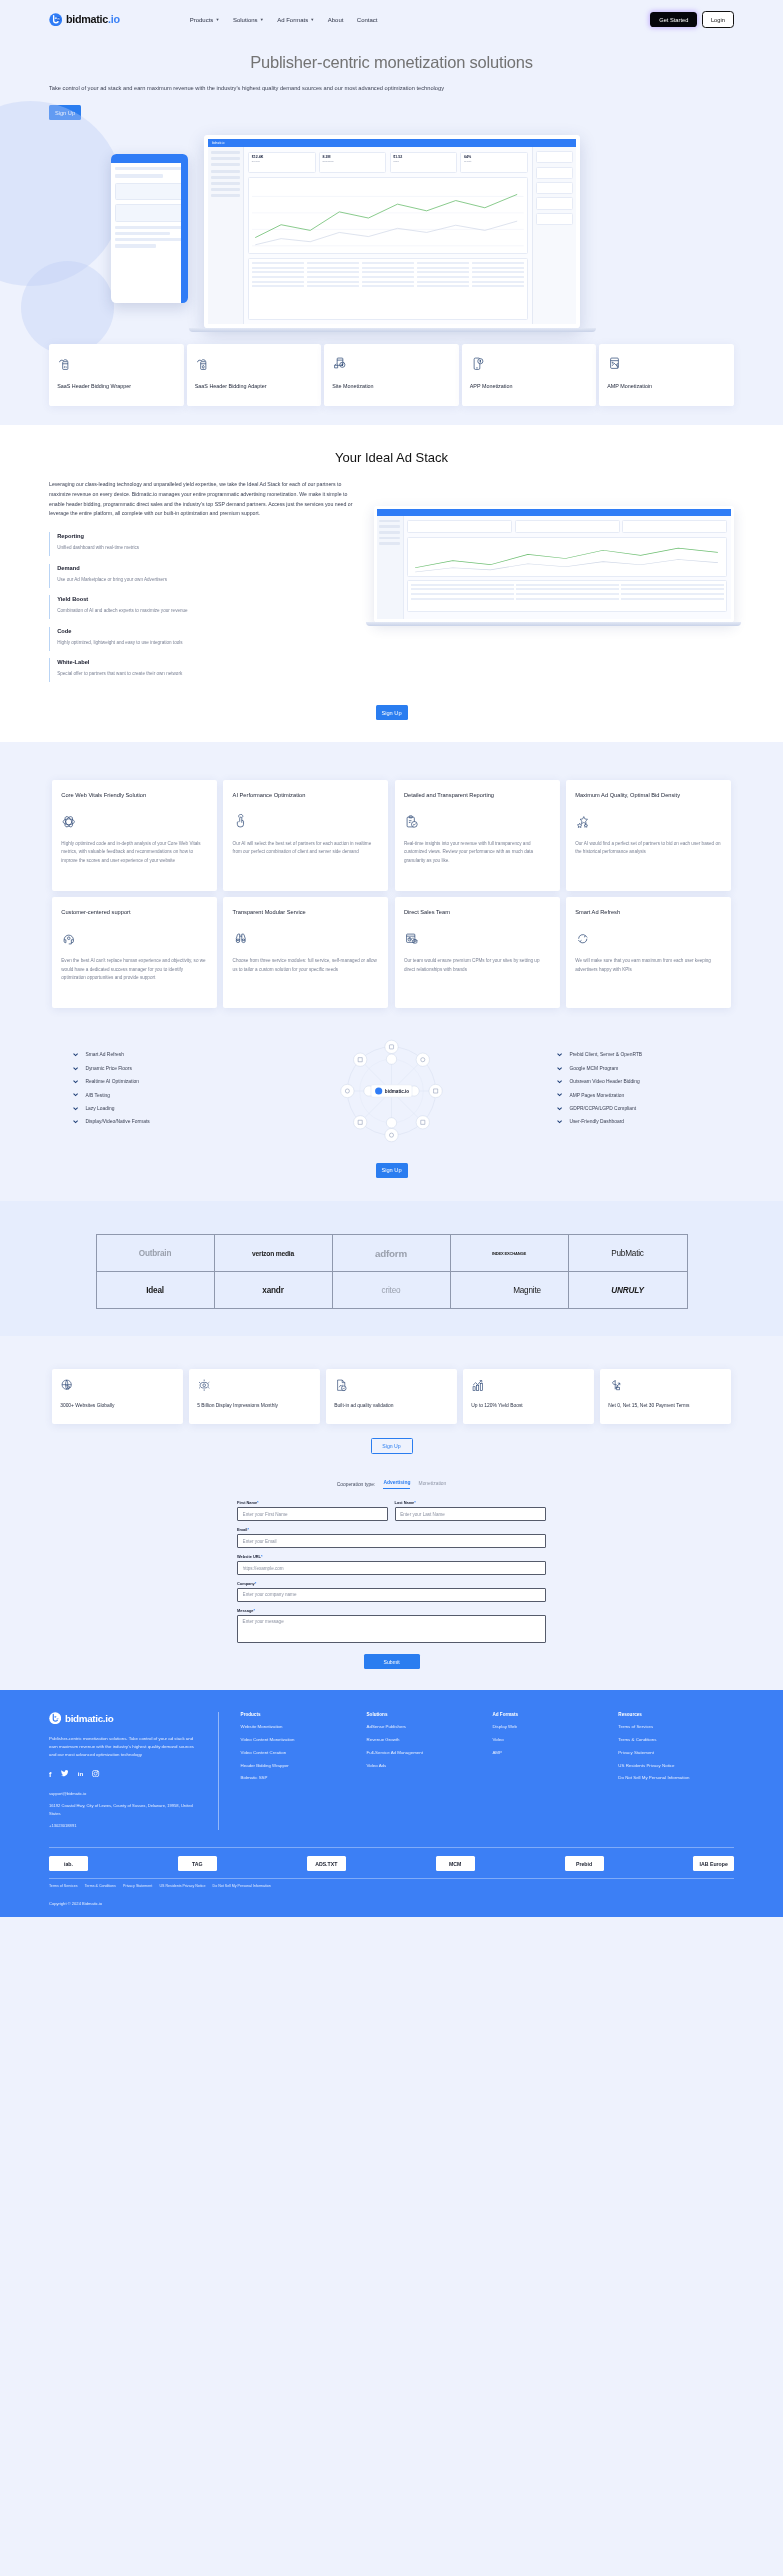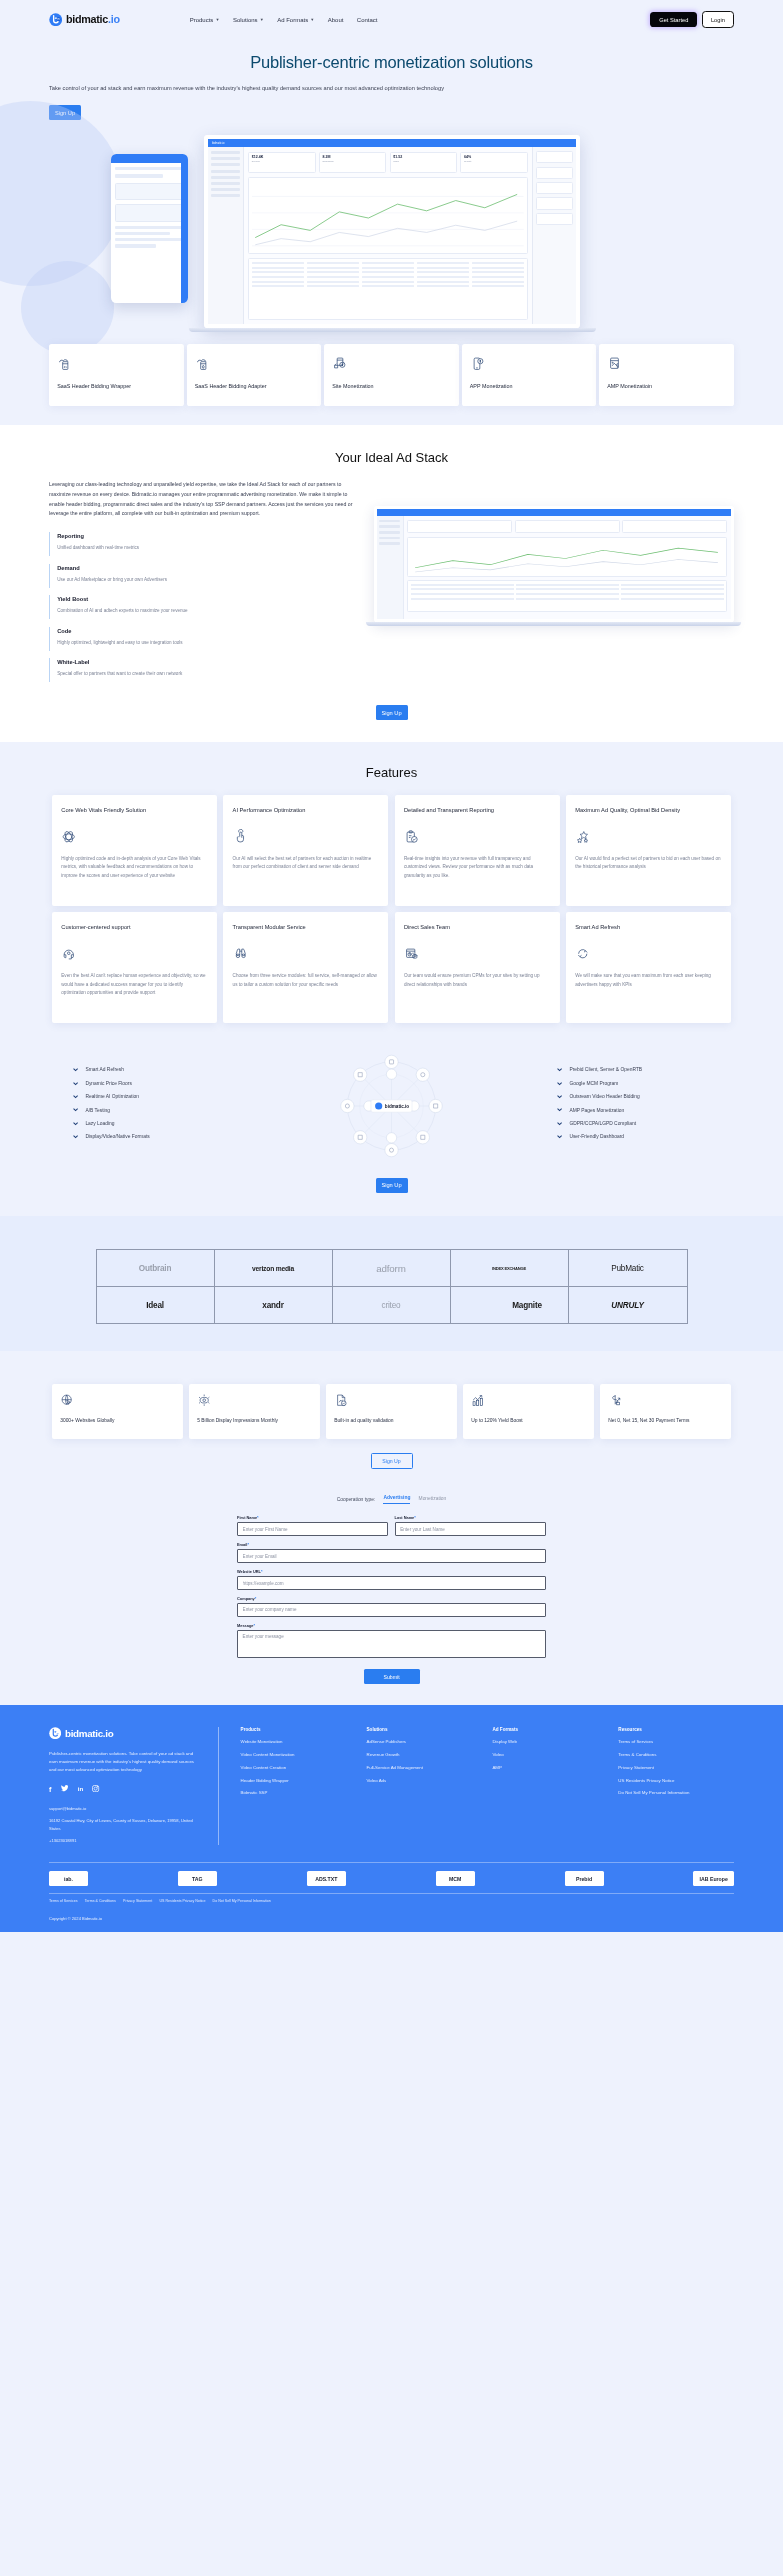--- a/index.html
+++ b/index.html
@@ -18,21 +18,21 @@
   .nav-links { display:flex; align-items:center; gap:13.4px; margin-left:70px; }
   .nav-link { font-size:6px; color:#2c3245; cursor:pointer; display:flex; align-items:center; gap:2.1px; }
   .caret { font-size:4.1px; color:#4b5161; }
   .nav-right { margin-left:auto; display:flex; align-items:center; gap:4.6px; }
   .btn-dark { background:#06060b; color:#fff; font-size:5.7px; padding:4.6px 8.8px; border-radius:3.6px; border:none; cursor:pointer;
               box-shadow:0 0 5.7px 1px rgba(160,120,255,.55); }
   .btn-outline { background:#fff; color:#111; font-size:5.7px; padding:4.1px 8.2px; border-radius:3.6px; border:0.5px solid #111; cursor:pointer; }
 
   
   .hero { padding:14.4px 49px 0; position:relative; overflow:hidden; }
-  .hero h1 { text-align:center; font-size:16.5px; font-weight:400; color:#0c4a6e; letter-spacing:-0.2px; }
+  .hero h1 { text-align:center; font-size:16.5px; font-weight:400; color:#737373; letter-spacing:-0.2px; }
   .hero p { margin:11.3px 0 0; font-size:5.7px; line-height:1.75; color:#3d4254; max-width:464px; }
   .btn-blue { background:#2a7df0; color:#fff; border:none; font-size:5.7px; padding:4.6px 0; width:32px; border-radius:1.5px; cursor:pointer; }
   .hero .btn-blue { margin-top:11.3px; }
 
   
   .devices { position:relative; height:222px; margin-top:9.3px; }
   .laptop { position:absolute; left:155px; top:5.2px; width:376px; }
   .laptop-screen { background:#fff; border:4.1px solid #fff; border-radius:3.1px; box-shadow:0 5.2px 17.5px rgba(40,60,120,.18); overflow:hidden; height:193px; }
   .laptop-base { height:4.6px; background:linear-gradient(#e3e8f5,#c9d2e8); border-radius:0 0 7.2px 7.2px; width:407px; margin:0 auto; position:relative; left:-15.5px; }
   .phone { position:absolute; left:62px; top:25px; width:77px; height:149px; background:#fff; border-radius:5.2px;
@@ -455,21 +455,20 @@
           </div>
         </div>
       </div>
       <div style="height:3.6px;background:linear-gradient(#e3e8f5,#c9d2e8);border-radius:0 0 5.2px 5.2px;width:104%;margin-left:-2%;"></div>
     </div>
   </div>
   <button class="btn-blue" style="display:block;margin:15.5px auto 0;">Sign Up</button>
 </div>
 
 <div style="padding:23px 0 0;">
-  <h2 class="sec-title">Features</h2>
   <div class="fgrid">
 
     <div class="fcard">
       <h4>Core Web Vitals Friendly Solution</h4>
       <div class="ico">
         <svg width="15.5" height="15.5" viewBox="0 0 30 30" fill="none" stroke="#1d3a6b" stroke-width="1.2">
           <ellipse cx="15" cy="15" rx="11" ry="5.5"></ellipse>
           <ellipse cx="15" cy="15" rx="11" ry="5.5" transform="rotate(60 15 15)"></ellipse>
           <ellipse cx="15" cy="15" rx="11" ry="5.5" transform="rotate(120 15 15)"></ellipse>
         </svg>
@@ -697,39 +696,39 @@
 
 <div class="mk-sec">
   <div class="mk-grid">
     <div class="mk-cell">
         <span class="mk-logo gray">Outbrain</span>
       </div>
     <div class="mk-cell">
         <span class="mk-logo" style="font-size:6.7px;line-height:1.05;text-align:center;">verizon media</span>
       </div>
     <div class="mk-cell">
-        <span class="mk-logo gray" style="font-weight:400;font-size:9.8px;">adform</span>
+        <span class="mk-logo gray" style="font-weight:700;font-size:9.8px;">adform</span>
       </div>
     <div class="mk-cell">
         <span class="mk-logo" style="font-size:4.1px;">INDEX EXCHANGE</span>
       </div>
     <div class="mk-cell">
         <span class="mk-logo" style="font-weight:400;">PubMatic</span>
       </div>
     <div class="mk-cell">
         <span class="mk-logo">Ideal</span>
       </div>
     <div class="mk-cell">
         <span class="mk-logo" style="font-weight:700;">xandr</span>
       </div>
     <div class="mk-cell">
         <span class="mk-logo gray" style="font-weight:400;">criteo</span>
       </div>
     <div class="mk-cell">
-        <span class="mk-logo" style="font-weight:700;padding-left:36px;">Magnite</span>
+        <span class="mk-logo" style="font-weight:400;padding-left:36px;">Magnite</span>
       </div>
     <div class="mk-cell">
         <span class="mk-logo" style="font-style:italic;">UNRULY</span>
       </div>
   </div>
 </div>
 
 <div style="padding:18.5px 0 0;">
   <div class="why-grid">
     <div class="wcard">

